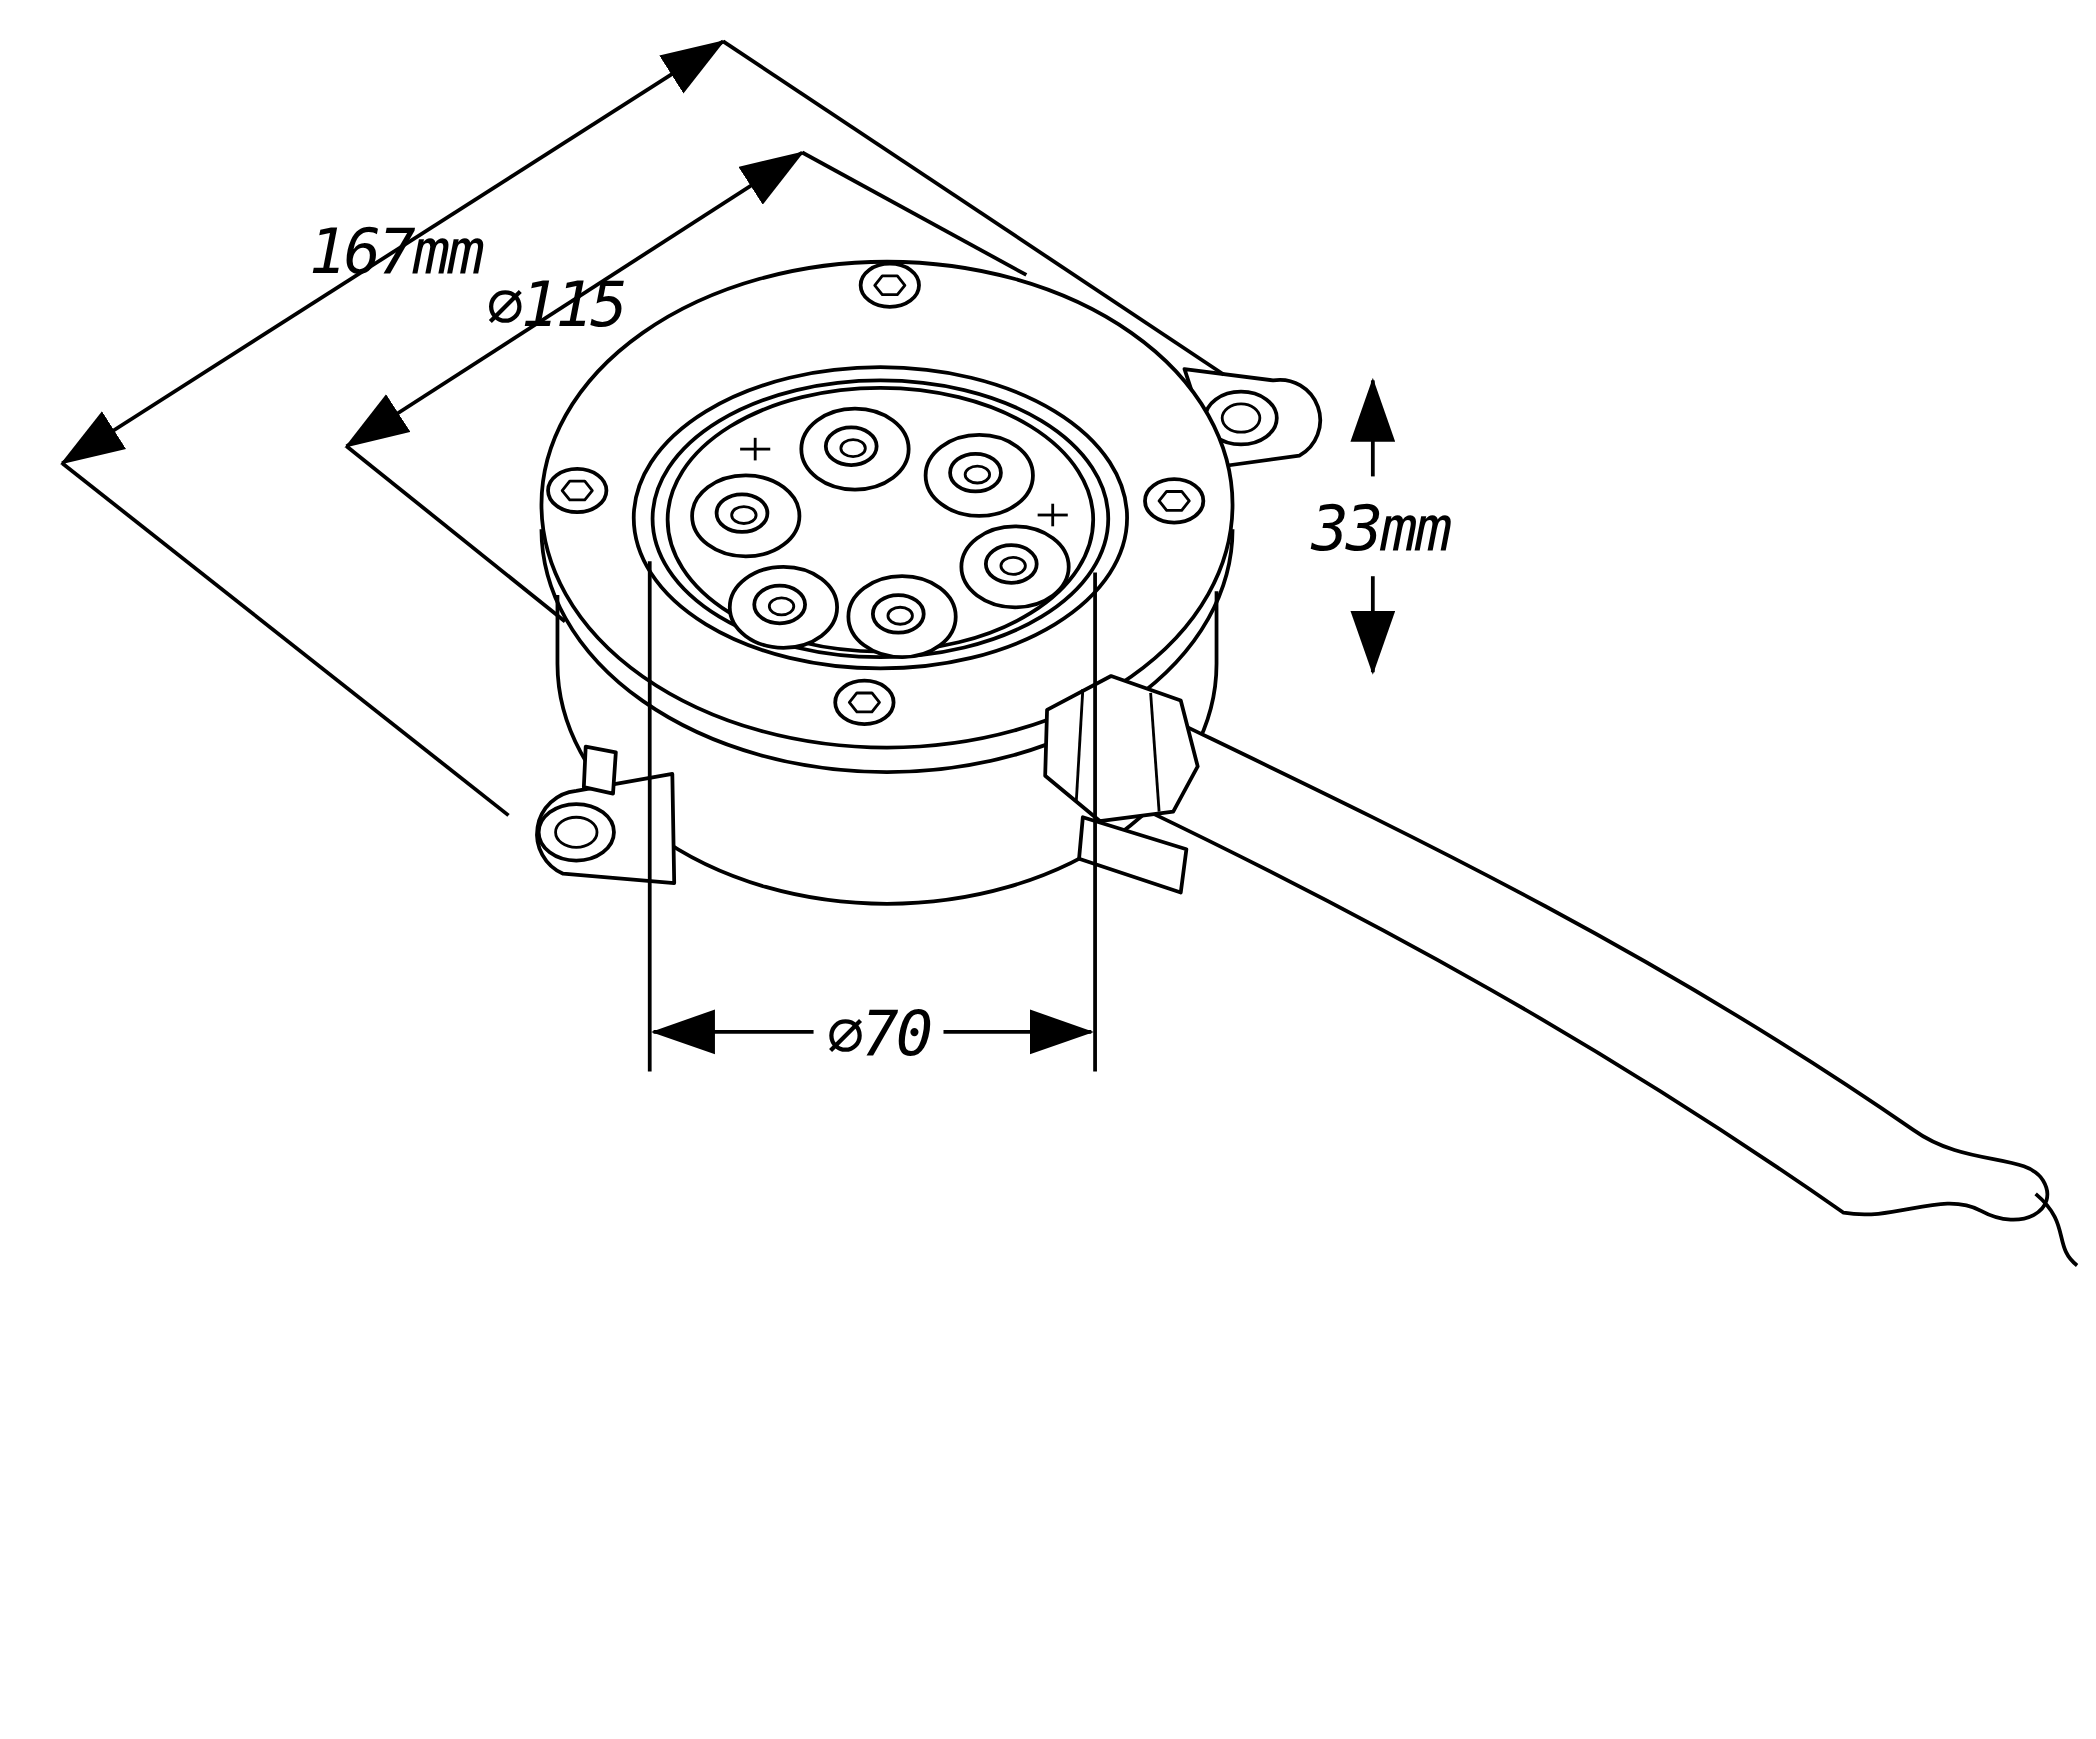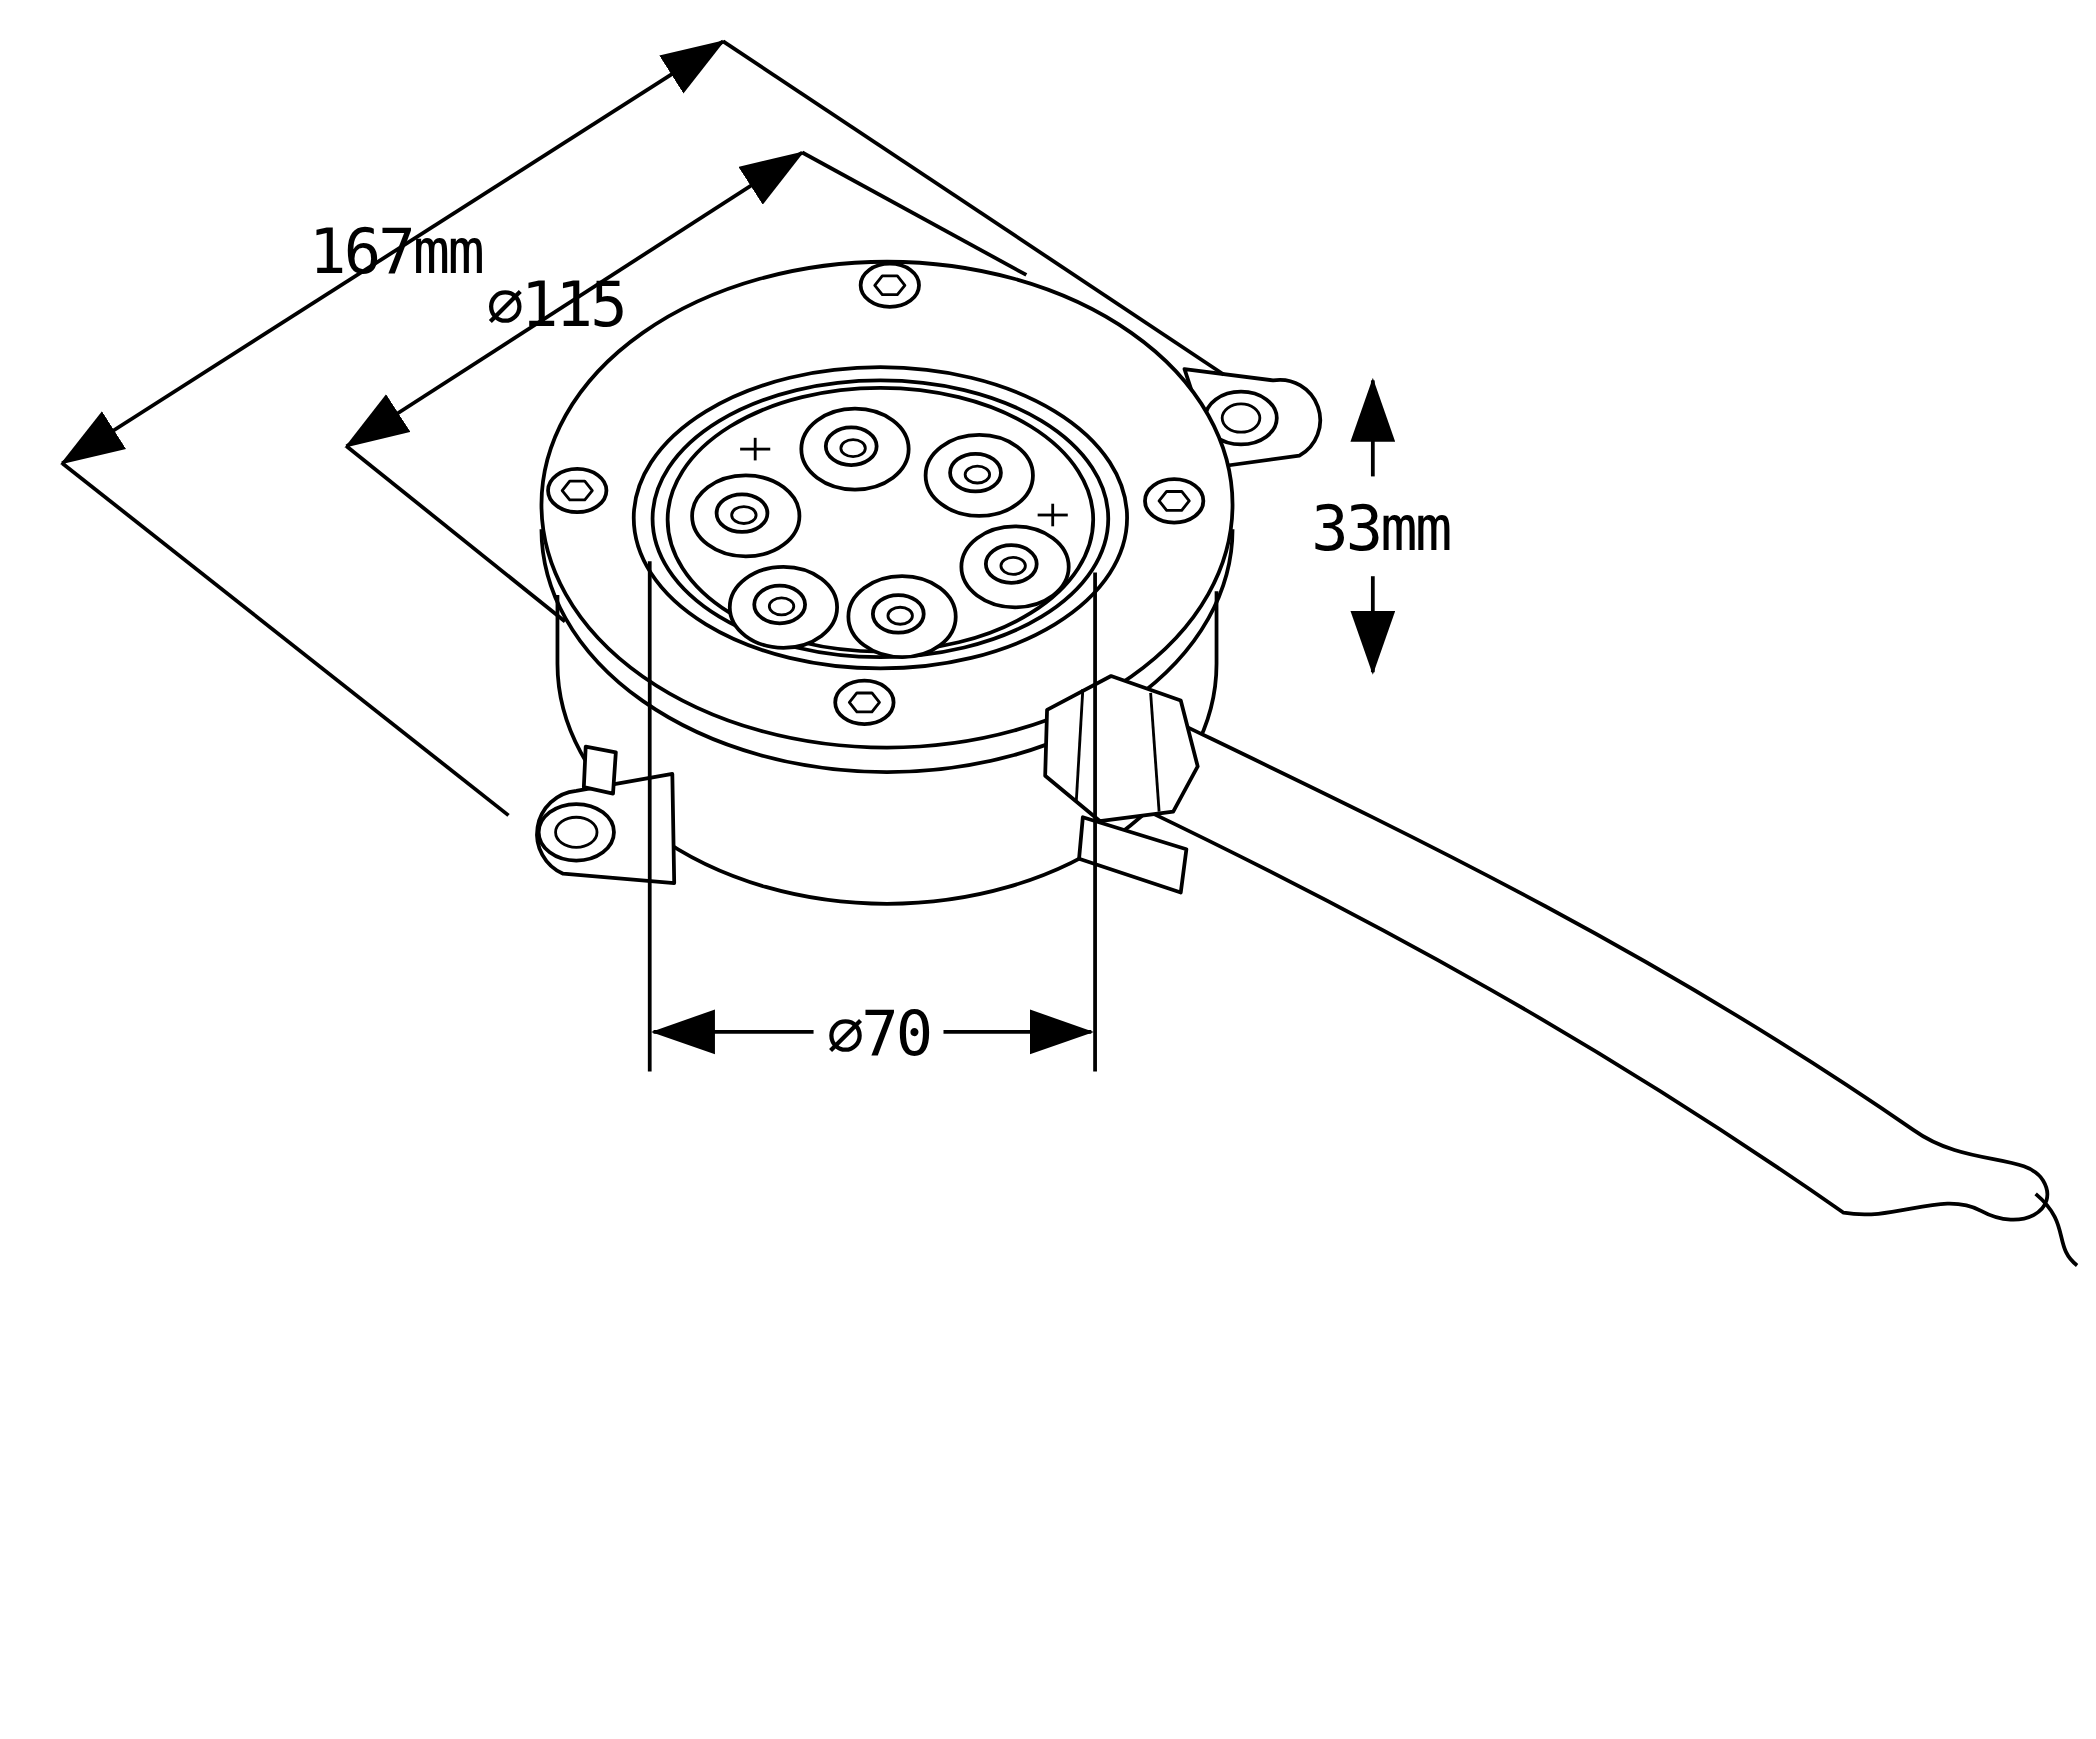--- a/index.html
+++ b/index.html
@@ -1,16 +1,16 @@
 <!DOCTYPE html>
 <html style="font-size:15px"><head>
 <meta charset="utf-8">
 <style>
   html,body{margin:0;padding:0;background:#ffffff;}
-  .canvas{width:2096px;height:1739px;background:#ffffff;position:relative;overflow:hidden;}
+  .canvas{width:2096px;height:1739px;background:#ffffff;position:relative;overflow:hidden;font-style:italic;}
   svg{display:block;}
   .dim-label{
     font-family:"DejaVu Sans Mono","DejaVu Sans",monospace;
     font-size:66px;
     letter-spacing:-3px;
     fill:#000;
     stroke:none;
   }
   .outline{stroke:#000;stroke-width:4;fill:none;stroke-linejoin:round;}
   .solidwhite{stroke:#000;stroke-width:4;fill:#fff;stroke-linejoin:round;}

